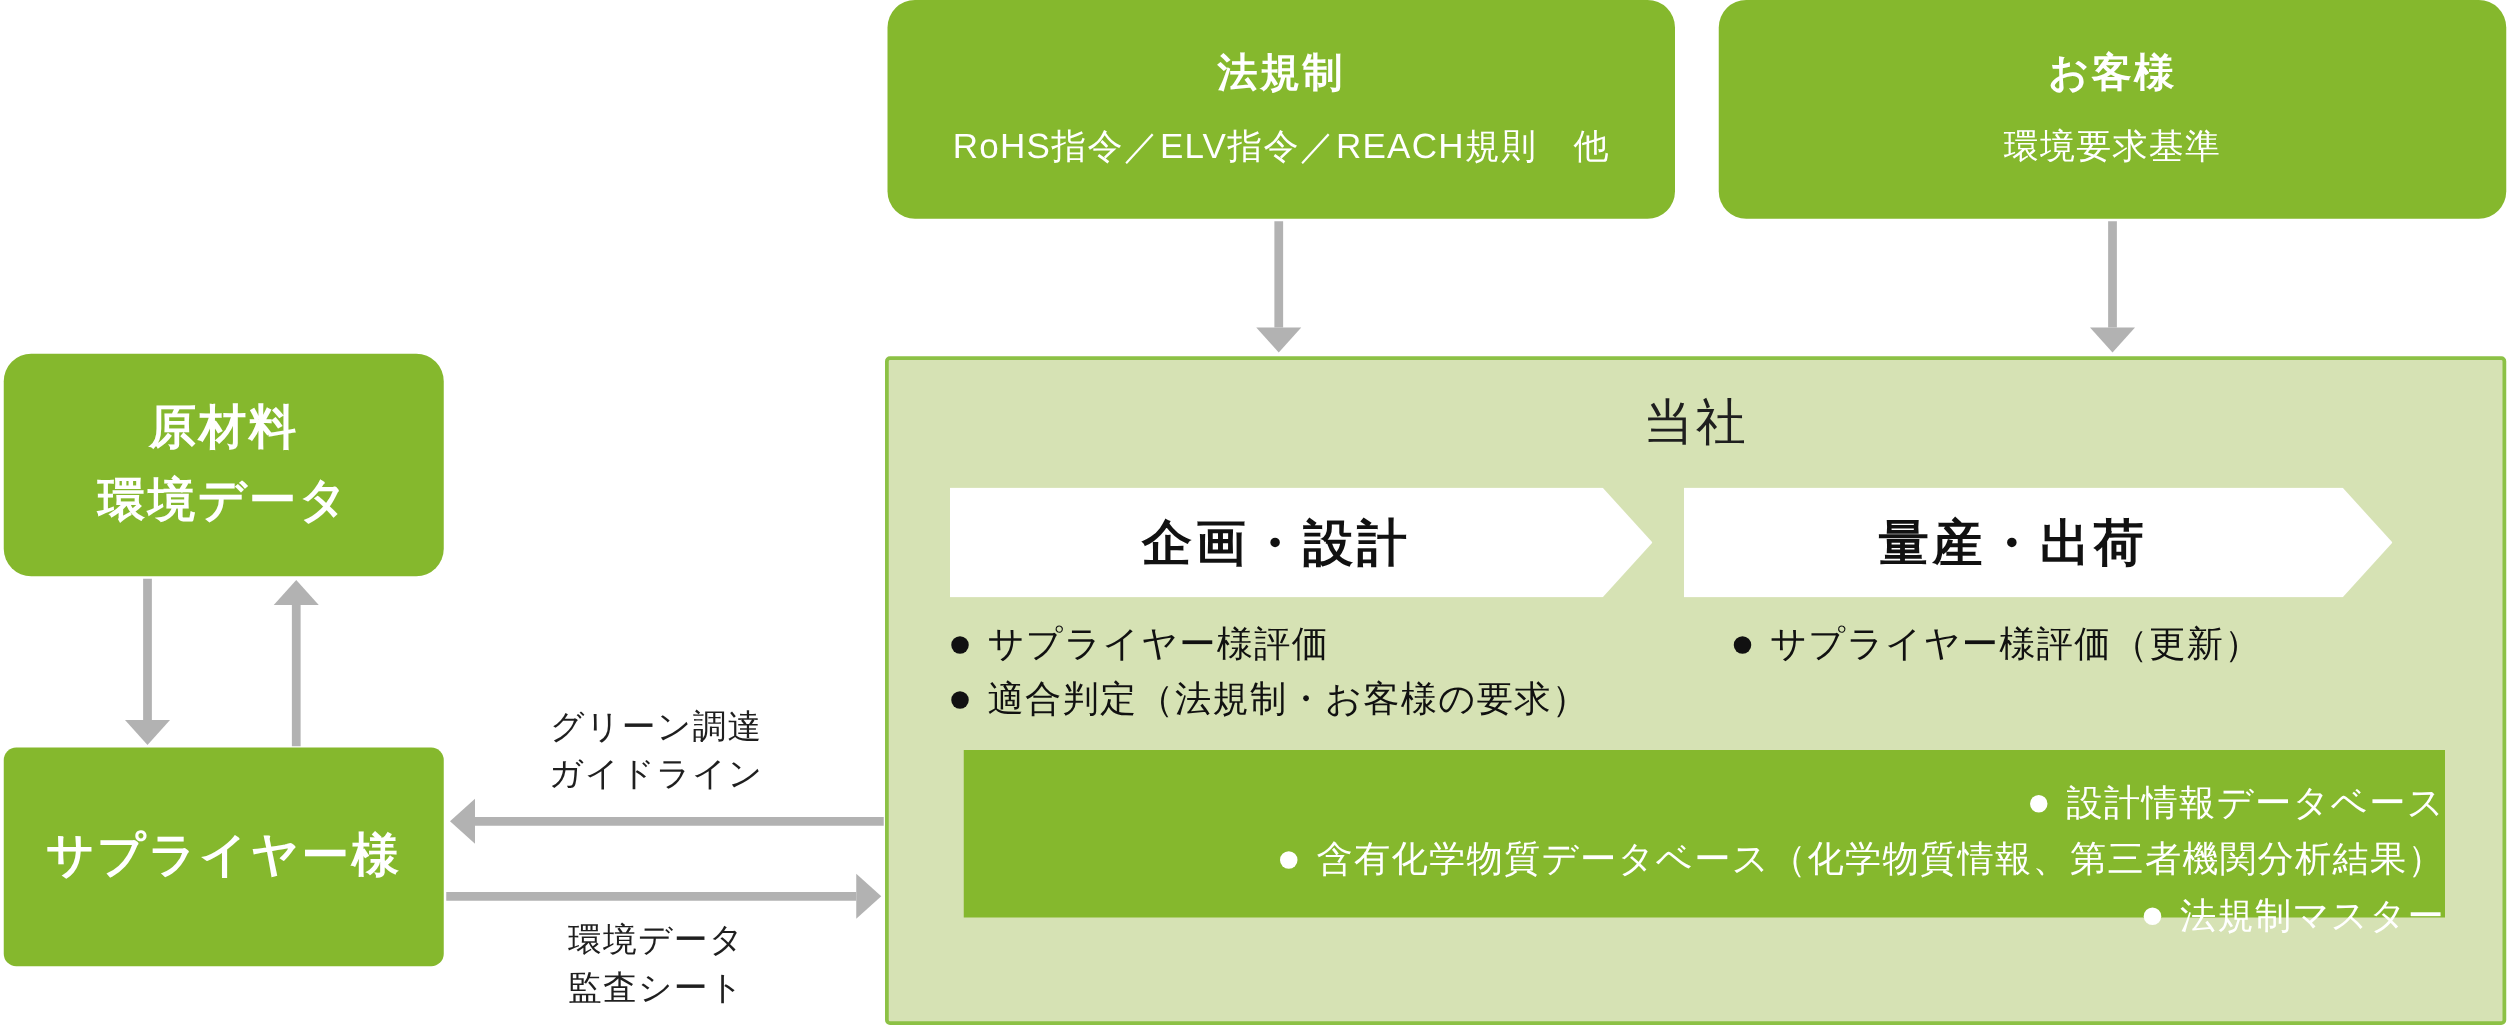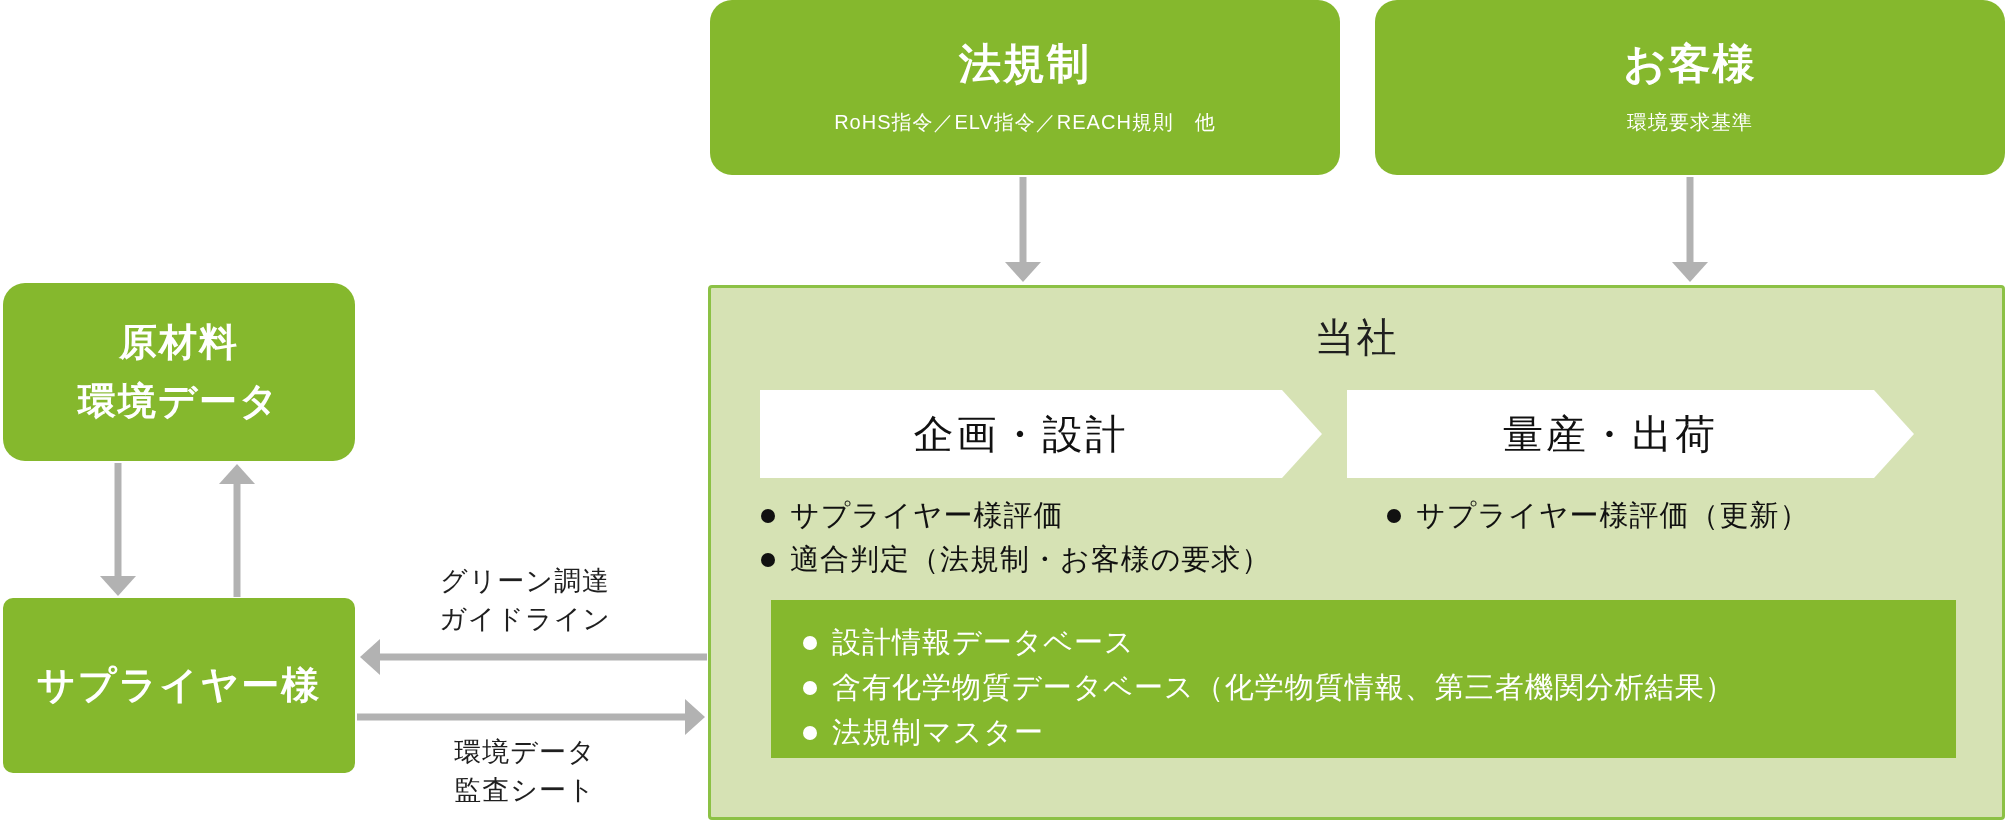--- a/index.html
+++ b/index.html
@@ -14,22 +14,22 @@
   html,body{background:#ffffff;}
   body{font-family:"Liberation Sans","DejaVu Sans",sans-serif;color:var(--text-dark);}
   .stage{position:relative;width:2008px;height:827px;background:#ffffff;overflow:hidden;}
 
   
   .green-box{
     position:absolute;background:var(--green);border-radius:22px;
     display:flex;flex-direction:column;align-items:center;justify-content:center;
     color:var(--white);text-align:center;
   }
-  .green-box .box-title{font-size:42px;font-weight:bold;letter-spacing:2px;line-height:1.2;}
-  .green-box .box-subtitle{font-size:20px;font-weight:normal;margin-top:20px;letter-spacing:1px;}
+  .green-box .box-title{font-size:32px;font-weight:bold;letter-spacing:2px;line-height:1.2;}
+  .green-box .box-subtitle{font-size:28px;font-weight:normal;margin-top:20px;letter-spacing:1px;}
   .box-regulation{left:710px;top:0;width:630px;height:175px;}
   .box-customer{left:1375px;top:0;width:630px;height:175px;}
   .box-raw{left:3px;top:283px;width:352px;height:178px;}
   .box-raw .box-title{font-size:38px;line-height:1.55;}
   .box-supplier{left:3px;top:598px;width:352px;height:175px;border-radius:10px;}
   .box-supplier .box-title{font-size:38px;}
 
   
   .company{
     position:absolute;left:708px;top:285px;width:1297px;height:535px;
@@ -38,38 +38,38 @@
   .company-title{
     position:absolute;left:0;top:22px;width:100%;text-align:center;
     font-size:40px;font-weight:500;color:var(--text-dark);letter-spacing:2px;
   }
 
   
   .banner{
     position:absolute;top:102px;height:88px;background:var(--white);
     clip-path:polygon(0 0, calc(100% - 40px) 0, 100% 50%, calc(100% - 40px) 100%, 0 100%);
     display:flex;align-items:center;justify-content:center;
-    font-size:40px;font-weight:normal;color:#111;padding-right:40px;letter-spacing:3px;
+    font-size:40px;font-weight:bold;color:#111;padding-right:40px;letter-spacing:3px;
   }
   .banner-plan{left:49px;width:562px;}
   .banner-prod{left:636px;width:567px;}
 
   
   .phase-bullets{position:absolute;top:210px;display:flex;flex-direction:column;gap:8px;}
   .phase-bullets.col1{left:50px;}
   .phase-bullets.col2{left:676px;}
   .bullet-row{display:flex;align-items:center;gap:15px;height:36px;}
   .bullet-row .dot{width:14px;height:14px;border-radius:50%;background:#111;flex:0 0 auto;}
   .bullet-row .btxt{font-size:29px;color:#111;letter-spacing:1px;white-space:nowrap;}
 
   
   .db-box{
-    position:absolute;left:60px;top:312px;width:1185px;height:158px;
-    background:var(--green);padding:24px 0 0 32px;
-    display:flex;flex-direction:column;gap:7px;
+    position:absolute;left:60px;top:312px;width:1185px;height:134px;
+    background:var(--green);padding:24px 0 0 60px;
+    display:flex;flex-direction:column;gap:7px;align-items:flex-end;
   }
   .db-box .bullet-row{height:38px;}
   .db-box .dot{background:var(--white);}
   .db-box .btxt{color:var(--white);}
 
   
   .conn-label{
     position:absolute;width:300px;text-align:center;
     font-size:27px;line-height:38px;color:var(--text-dark);font-weight:500;letter-spacing:1px;
   }

